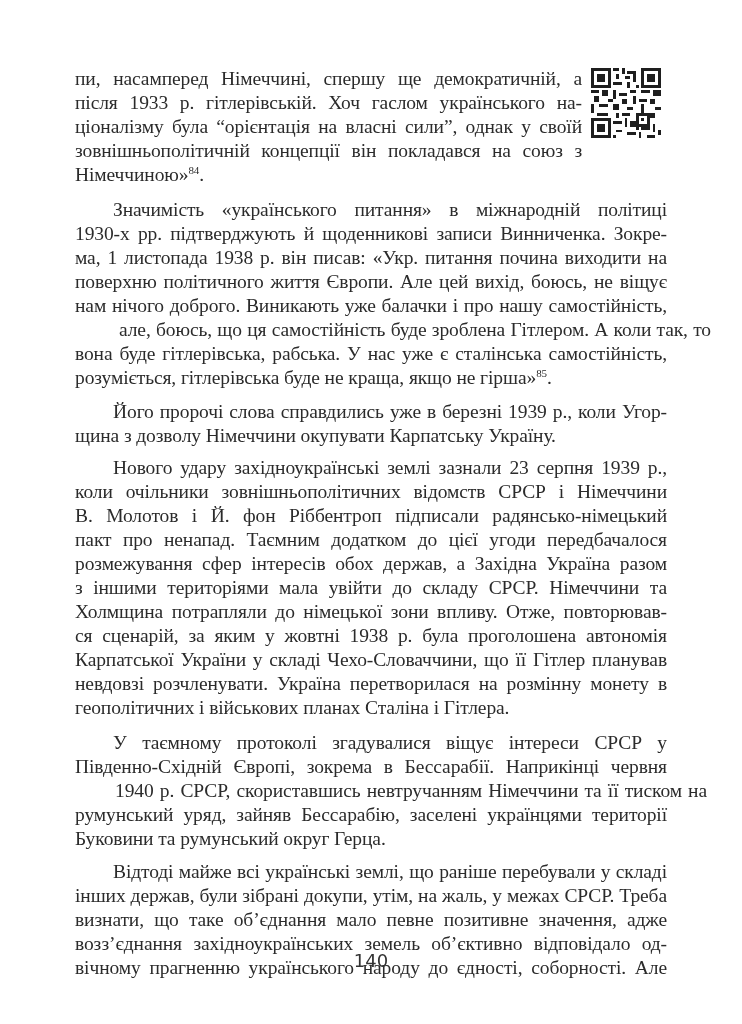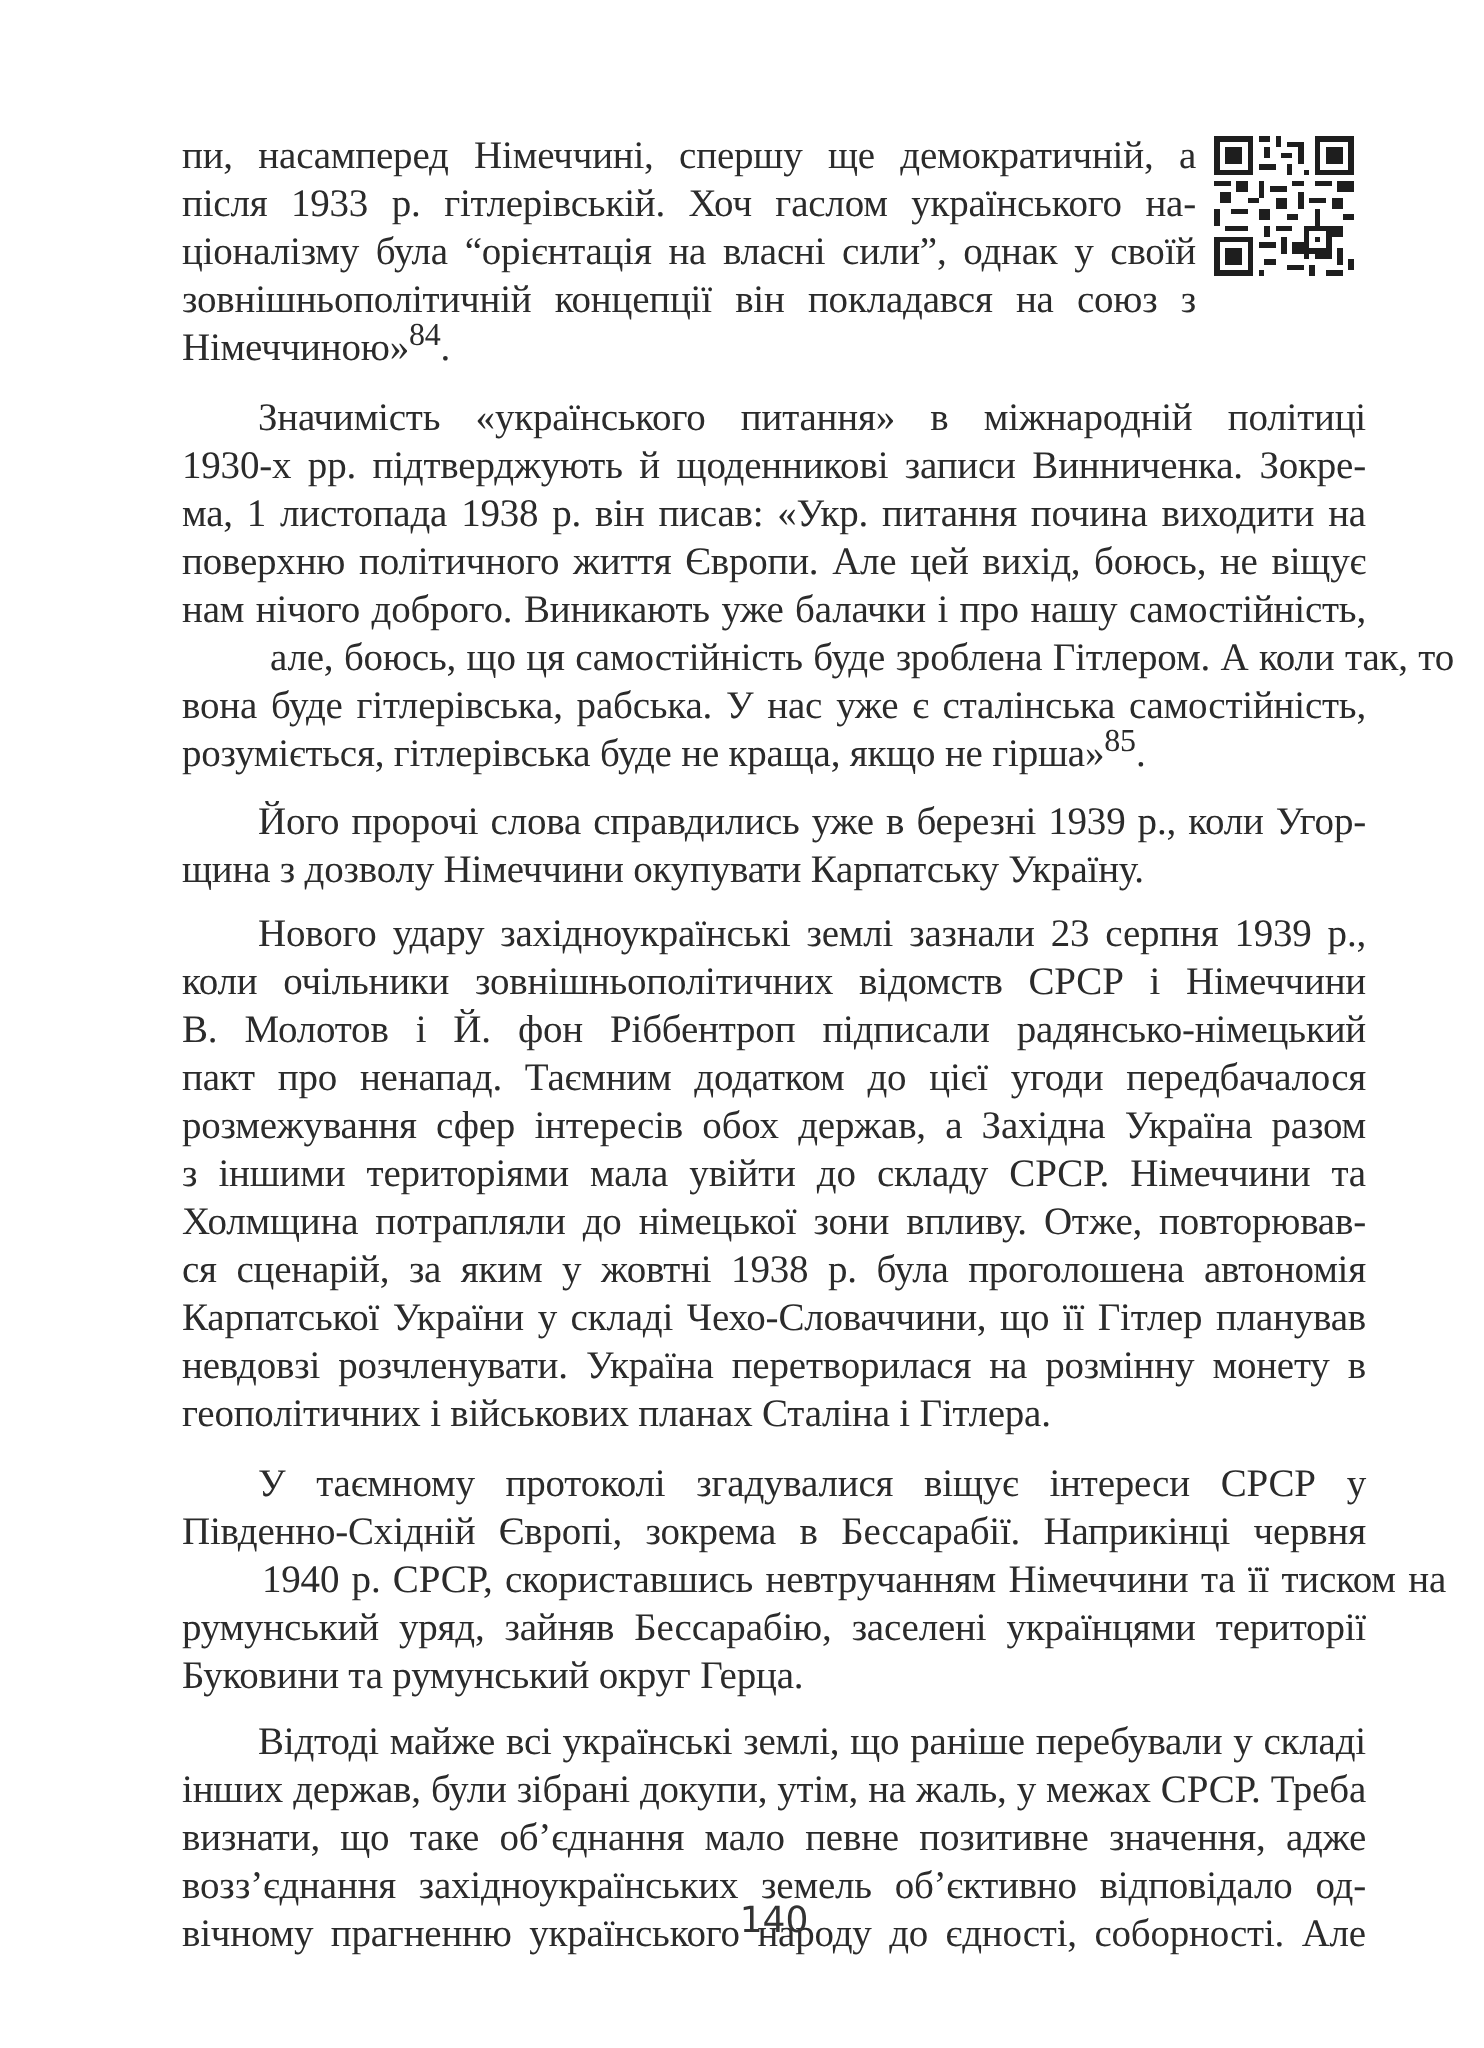--- a/index.html
+++ b/index.html
@@ -10,21 +10,21 @@
     body {
       width: 742px;
       height: 1024px;
       position: relative;
       overflow: hidden;
       color: #2b2b2b;
       font-family: "Liberation Serif", "DejaVu Serif", serif;
     }
     .page {
       position: absolute;
-      left: 16px; top: 0;
+      left: 0; top: 0;
       width: 636px; height: 1024px;
     }
     .qr {
       position: absolute;
       left: 591px;
       top: 68px;
       width: 70px;
       height: 70px;
     }
     .line {
@@ -37,21 +37,21 @@
       text-align: justify;
       text-align-last: justify;
       letter-spacing: -0.1px;
     }
     .line.full { width: 592px; }
     .line.narrow { width: 507px; }
     .line.last { text-align-last: left; }
     .line.indent { left: 113px; }
     .line.indent.full { width: 554px; }
     sup {
-      font-size: 16px;
+      font-size: 11px;
       line-height: 0;
       vertical-align: super;
     }
     .page-number {
       position: absolute;
       left: 0;
       width: 742px;
       top: 950px;
       text-align: center;
       font-family: "DejaVu Sans", sans-serif;

